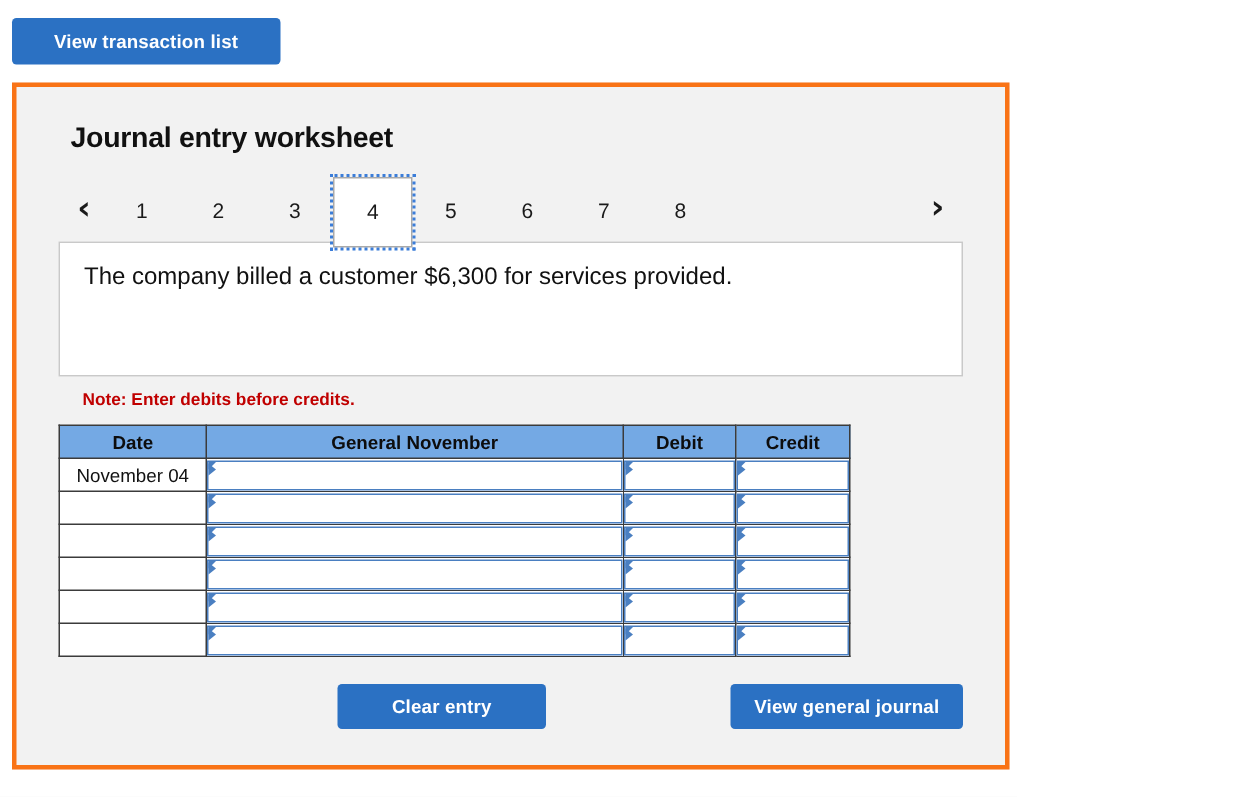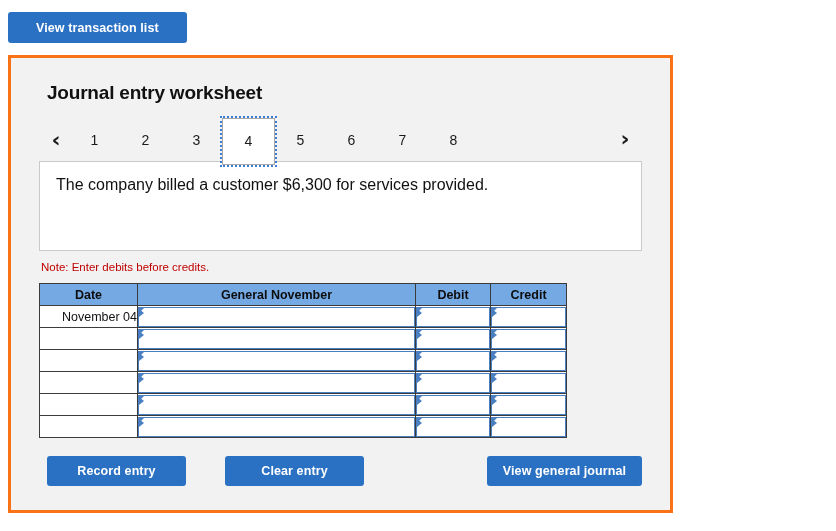--- a/index.html
+++ b/index.html
@@ -118,22 +118,22 @@
     margin-top: -1px;
     padding: 14px 16px;
     font-size: 16px;
     color: #111111;
     z-index: 1;
   }
 
   .note {
     color: #c00000;
     font-size: 11.5px;
-    font-weight: normal;
-    margin: 10px 0 0 2px;
+    font-weight: bold;
+    margin: 10px 0 0 16px;
   }
 
   
   .jtable {
     margin-top: 10px;
     border-collapse: collapse;
     width: 527px;
     table-layout: fixed;
   }
   .jtable th {
@@ -152,21 +152,21 @@
     background: #ffffff;
   }
   .col-date   { width: 98px; }
   .col-gj     { width: 278px; }
   .col-debit  { width: 75px; }
   .col-credit { width: 76px; }
 
   .date-cell {
     font-size: 12.5px;
     color: #111111;
-    text-align: right;
+    text-align: center;
     vertical-align: middle;
   }
 
   
   .cell-input {
     position: relative;
     padding: 0 !important;
     background: #ffffff;
   }
   .cell-input .field {
@@ -333,19 +333,18 @@
             <span class="field"></span>
           </td>
           <td class="cell-input">
             <span class="field"></span>
           </td>
         </tr>
       </tbody>
     </table>
 
     <div class="btn-row">
-      <button class="btn btn-action btn-record">Record entry</button>
       <button class="btn btn-action btn-clear">Clear entry</button>
       <button class="btn btn-action btn-vgj">View general journal</button>
     </div>
 
   </div>
 </div>
 
 </body></html>

